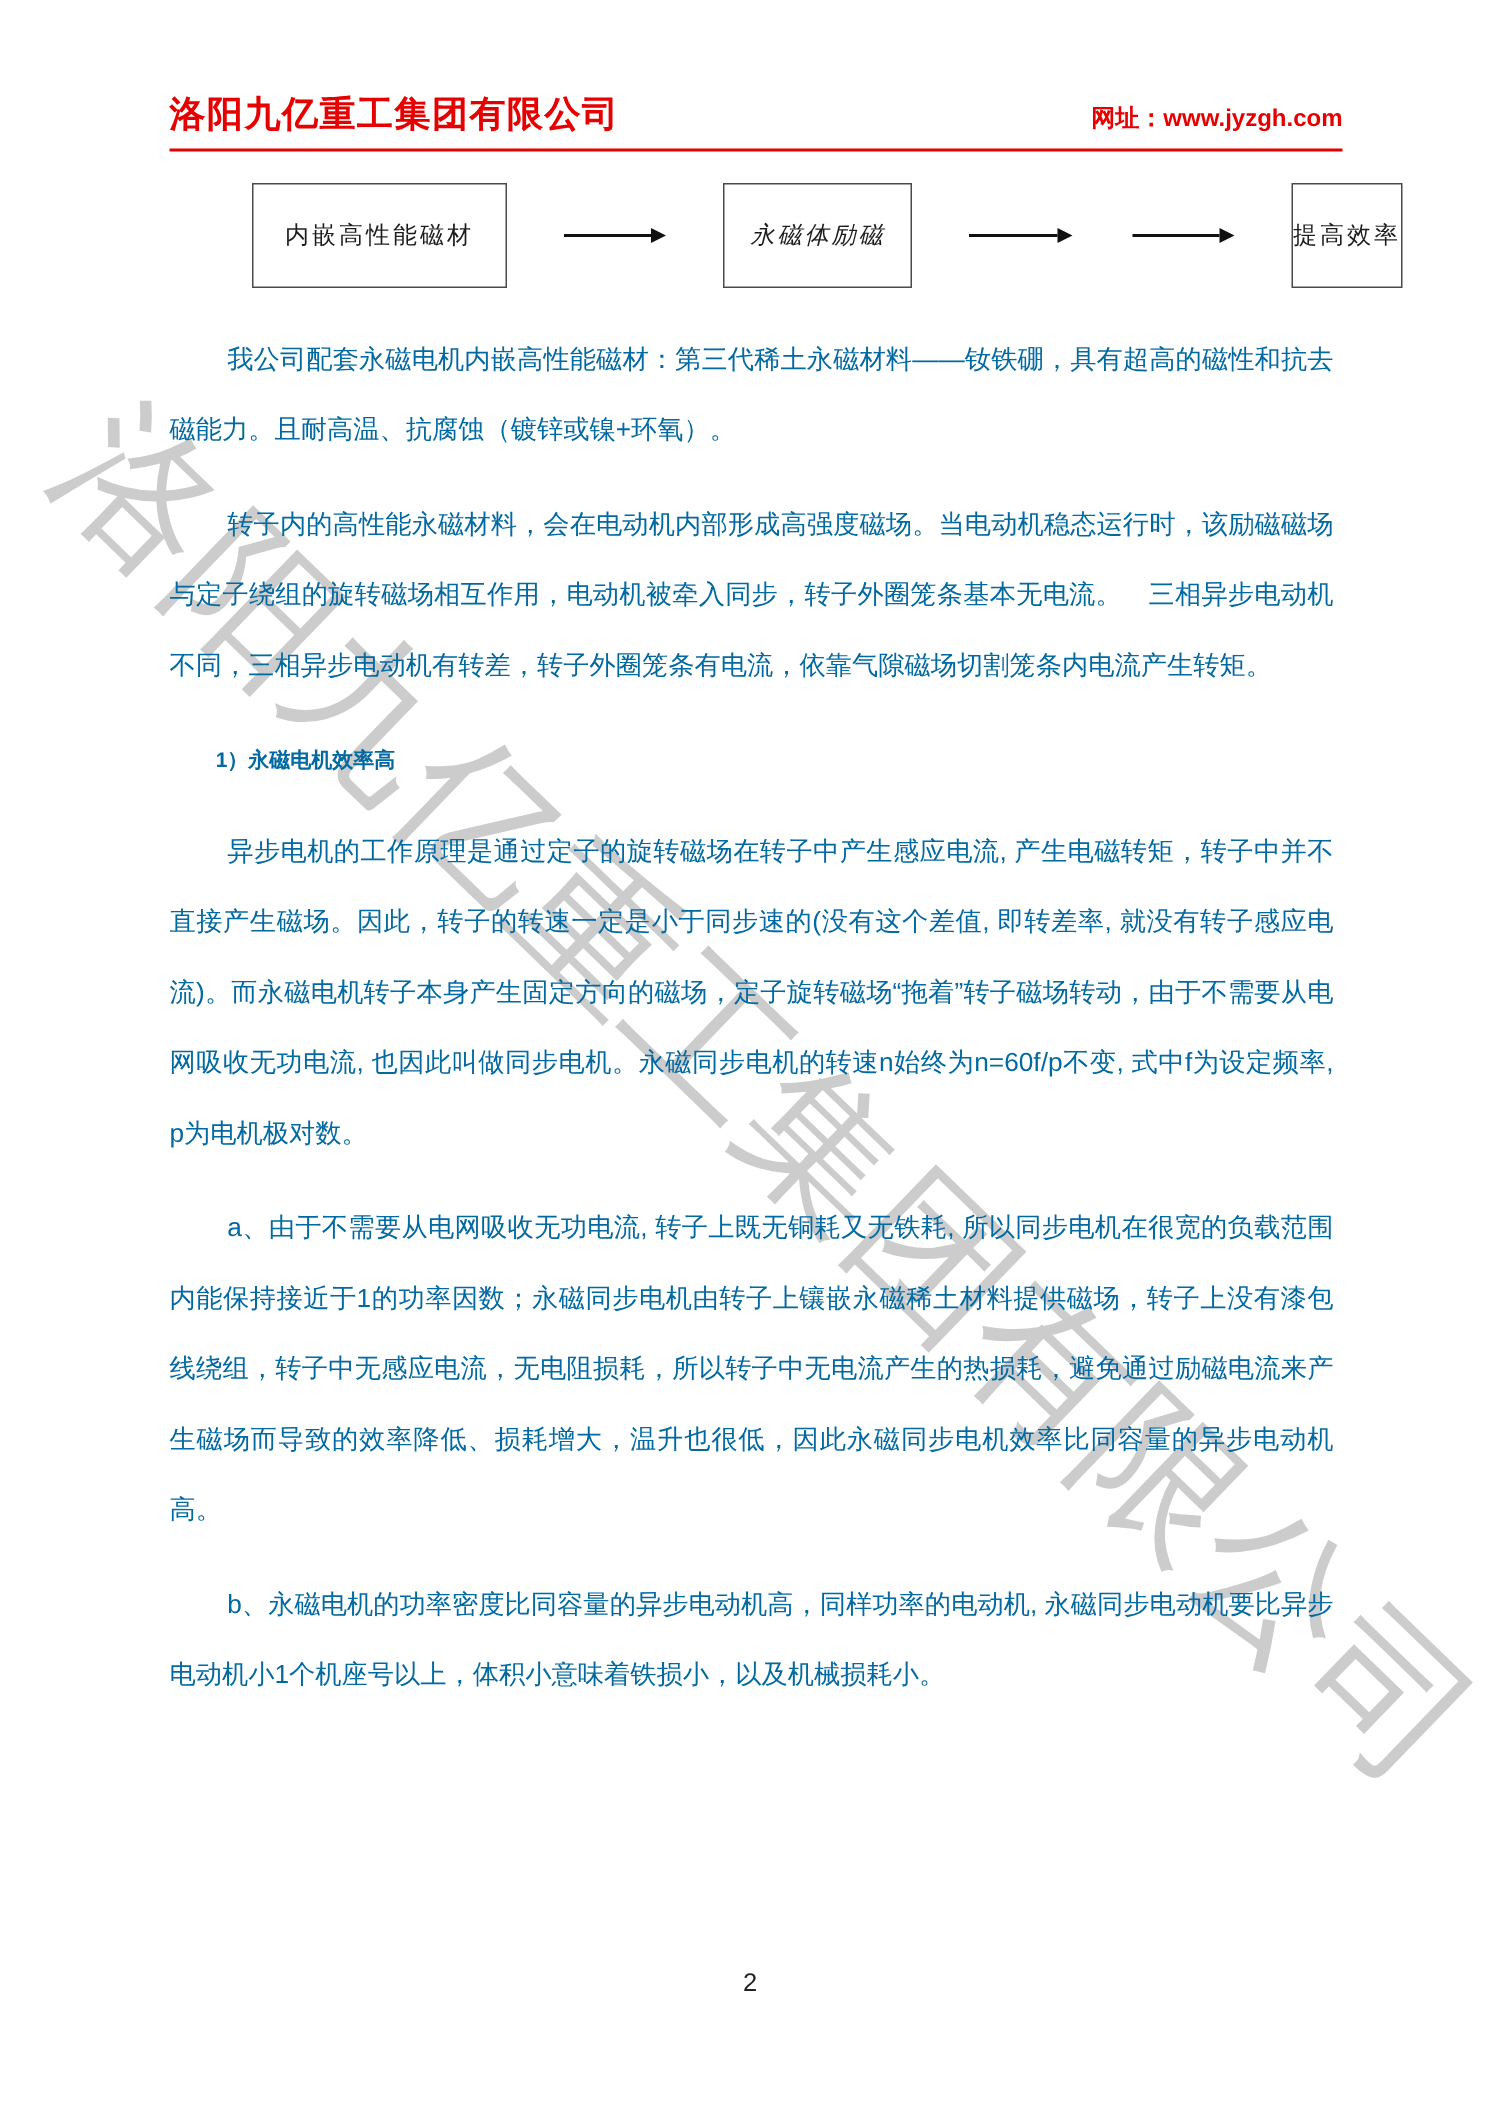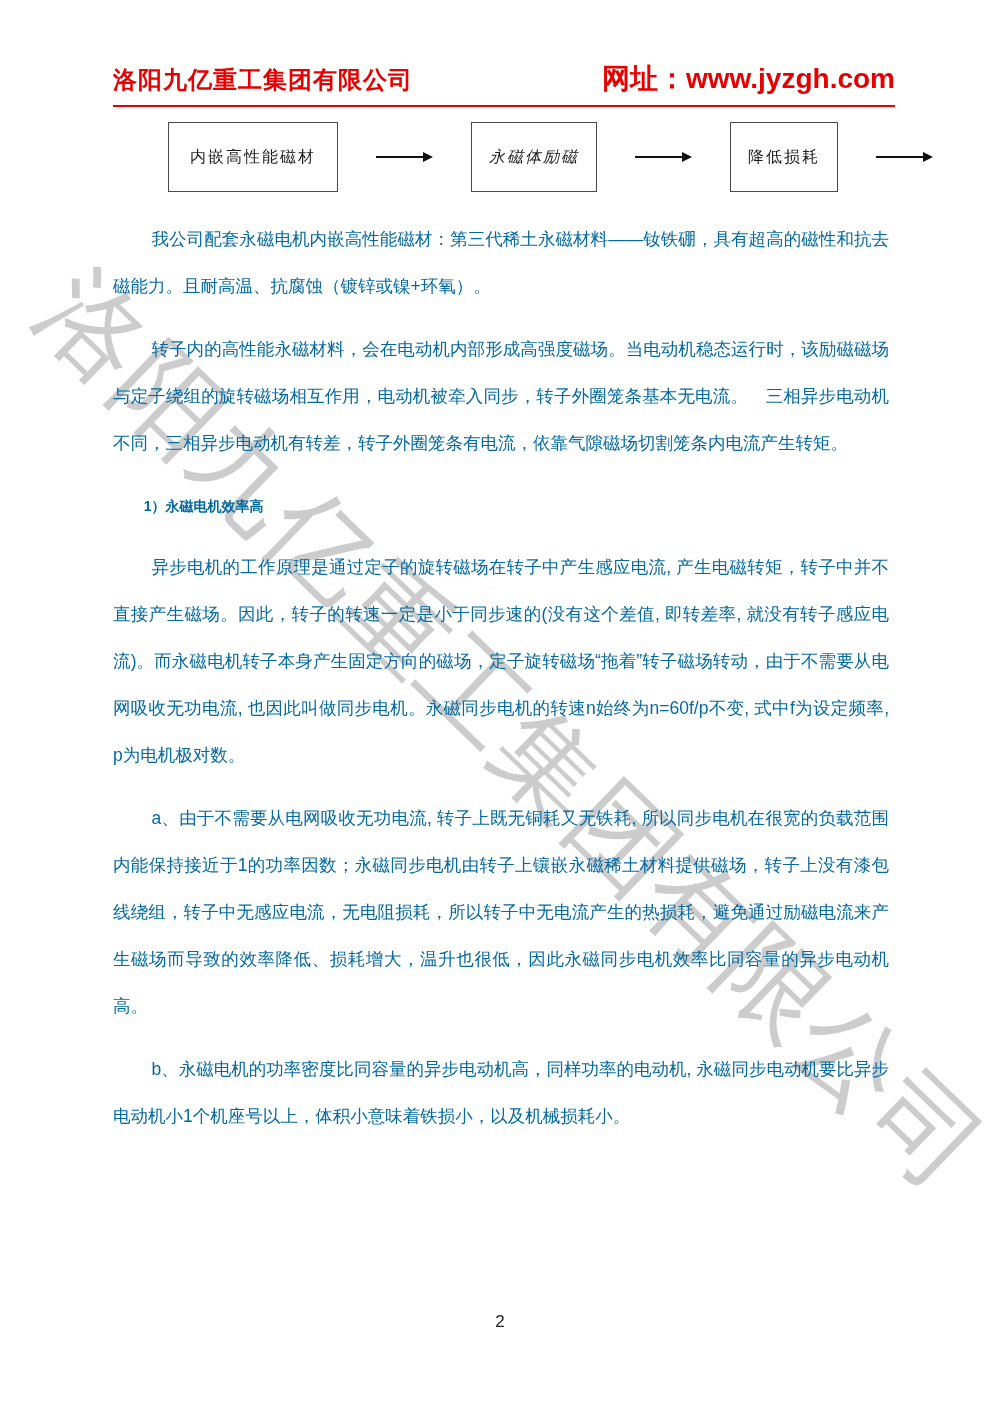--- a/index.html
+++ b/index.html
@@ -42,21 +42,21 @@
     width: 782px;
     display: flex;
     justify-content: space-between;
     align-items: baseline;
     color: #e60000;
     border-bottom: 2px solid #e60000;
     padding-bottom: 7px;
     font-weight: bold;
   }
   .header .company { font-size: 24px; letter-spacing: 1px; }
-  .header .website { font-size: 28px; }
+  .header .website { font-size: 16px; }
 
   
   .flowchart {
     position: absolute;
     left: 168px;
     top: 122px;
     width: 767px;
     height: 70px;
     display: flex;
     align-items: center;
@@ -148,26 +148,26 @@
         <span class="arrow-line"></span>
         <span class="arrow-head"></span>
       </div>
       <div class="flow-box">
         <span>永磁体励磁</span>
       </div>
       <div class="flow-arrow">
         <span class="arrow-line"></span>
         <span class="arrow-head"></span>
       </div>
-      <div class="flow-box">
-        <span>降低损耗</span>
-      </div>
       <div class="flow-arrow">
         <span class="arrow-line"></span>
         <span class="arrow-head"></span>
+      </div>
+      <div class="flow-box">
+        <span>提高效率</span>
       </div>
     </div>
 
     <div class="body-text">
       <p>我公司配套永磁电机内嵌高性能磁材：第三代稀土永磁材料——钕铁硼，具有超高的磁性和抗去磁能力。且耐高温、抗腐蚀（镀锌或镍+环氧）。</p>
       <p>转子内的高性能永磁材料，会在电动机内部形成高强度磁场。当电动机稳态运行时，该励磁磁场与定子绕组的旋转磁场相互作用，电动机被牵入同步，转子外圈笼条基本无电流。　三相异步电动机不同，三相异步电动机有转差，转子外圈笼条有电流，依靠气隙磁场切割笼条内电流产生转矩。</p>
       <p class="section-heading">1）永磁电机效率高</p>
       <p>异步电机的工作原理是通过定子的旋转磁场在转子中产生感应电流, 产生电磁转矩，转子中并不直接产生磁场。因此，转子的转速一定是小于同步速的(没有这个差值, 即转差率, 就没有转子感应电流)。而永磁电机转子本身产生固定方向的磁场，定子旋转磁场“拖着”转子磁场转动，由于不需要从电网吸收无功电流, 也因此叫做同步电机。永磁同步电机的转速n始终为n=60f/p不变, 式中f为设定频率, p为电机极对数。</p>
       <p>a、由于不需要从电网吸收无功电流, 转子上既无铜耗又无铁耗, 所以同步电机在很宽的负载范围内能保持接近于1的功率因数；永磁同步电机由转子上镶嵌永磁稀土材料提供磁场，转子上没有漆包线绕组，转子中无感应电流，无电阻损耗，所以转子中无电流产生的热损耗，避免通过励磁电流来产生磁场而导致的效率降低、损耗增大，温升也很低，因此永磁同步电机效率比同容量的异步电动机高。</p>
       <p>b、永磁电机的功率密度比同容量的异步电动机高，同样功率的电动机, 永磁同步电动机要比异步电动机小1个机座号以上，体积小意味着铁损小，以及机械损耗小。</p>

